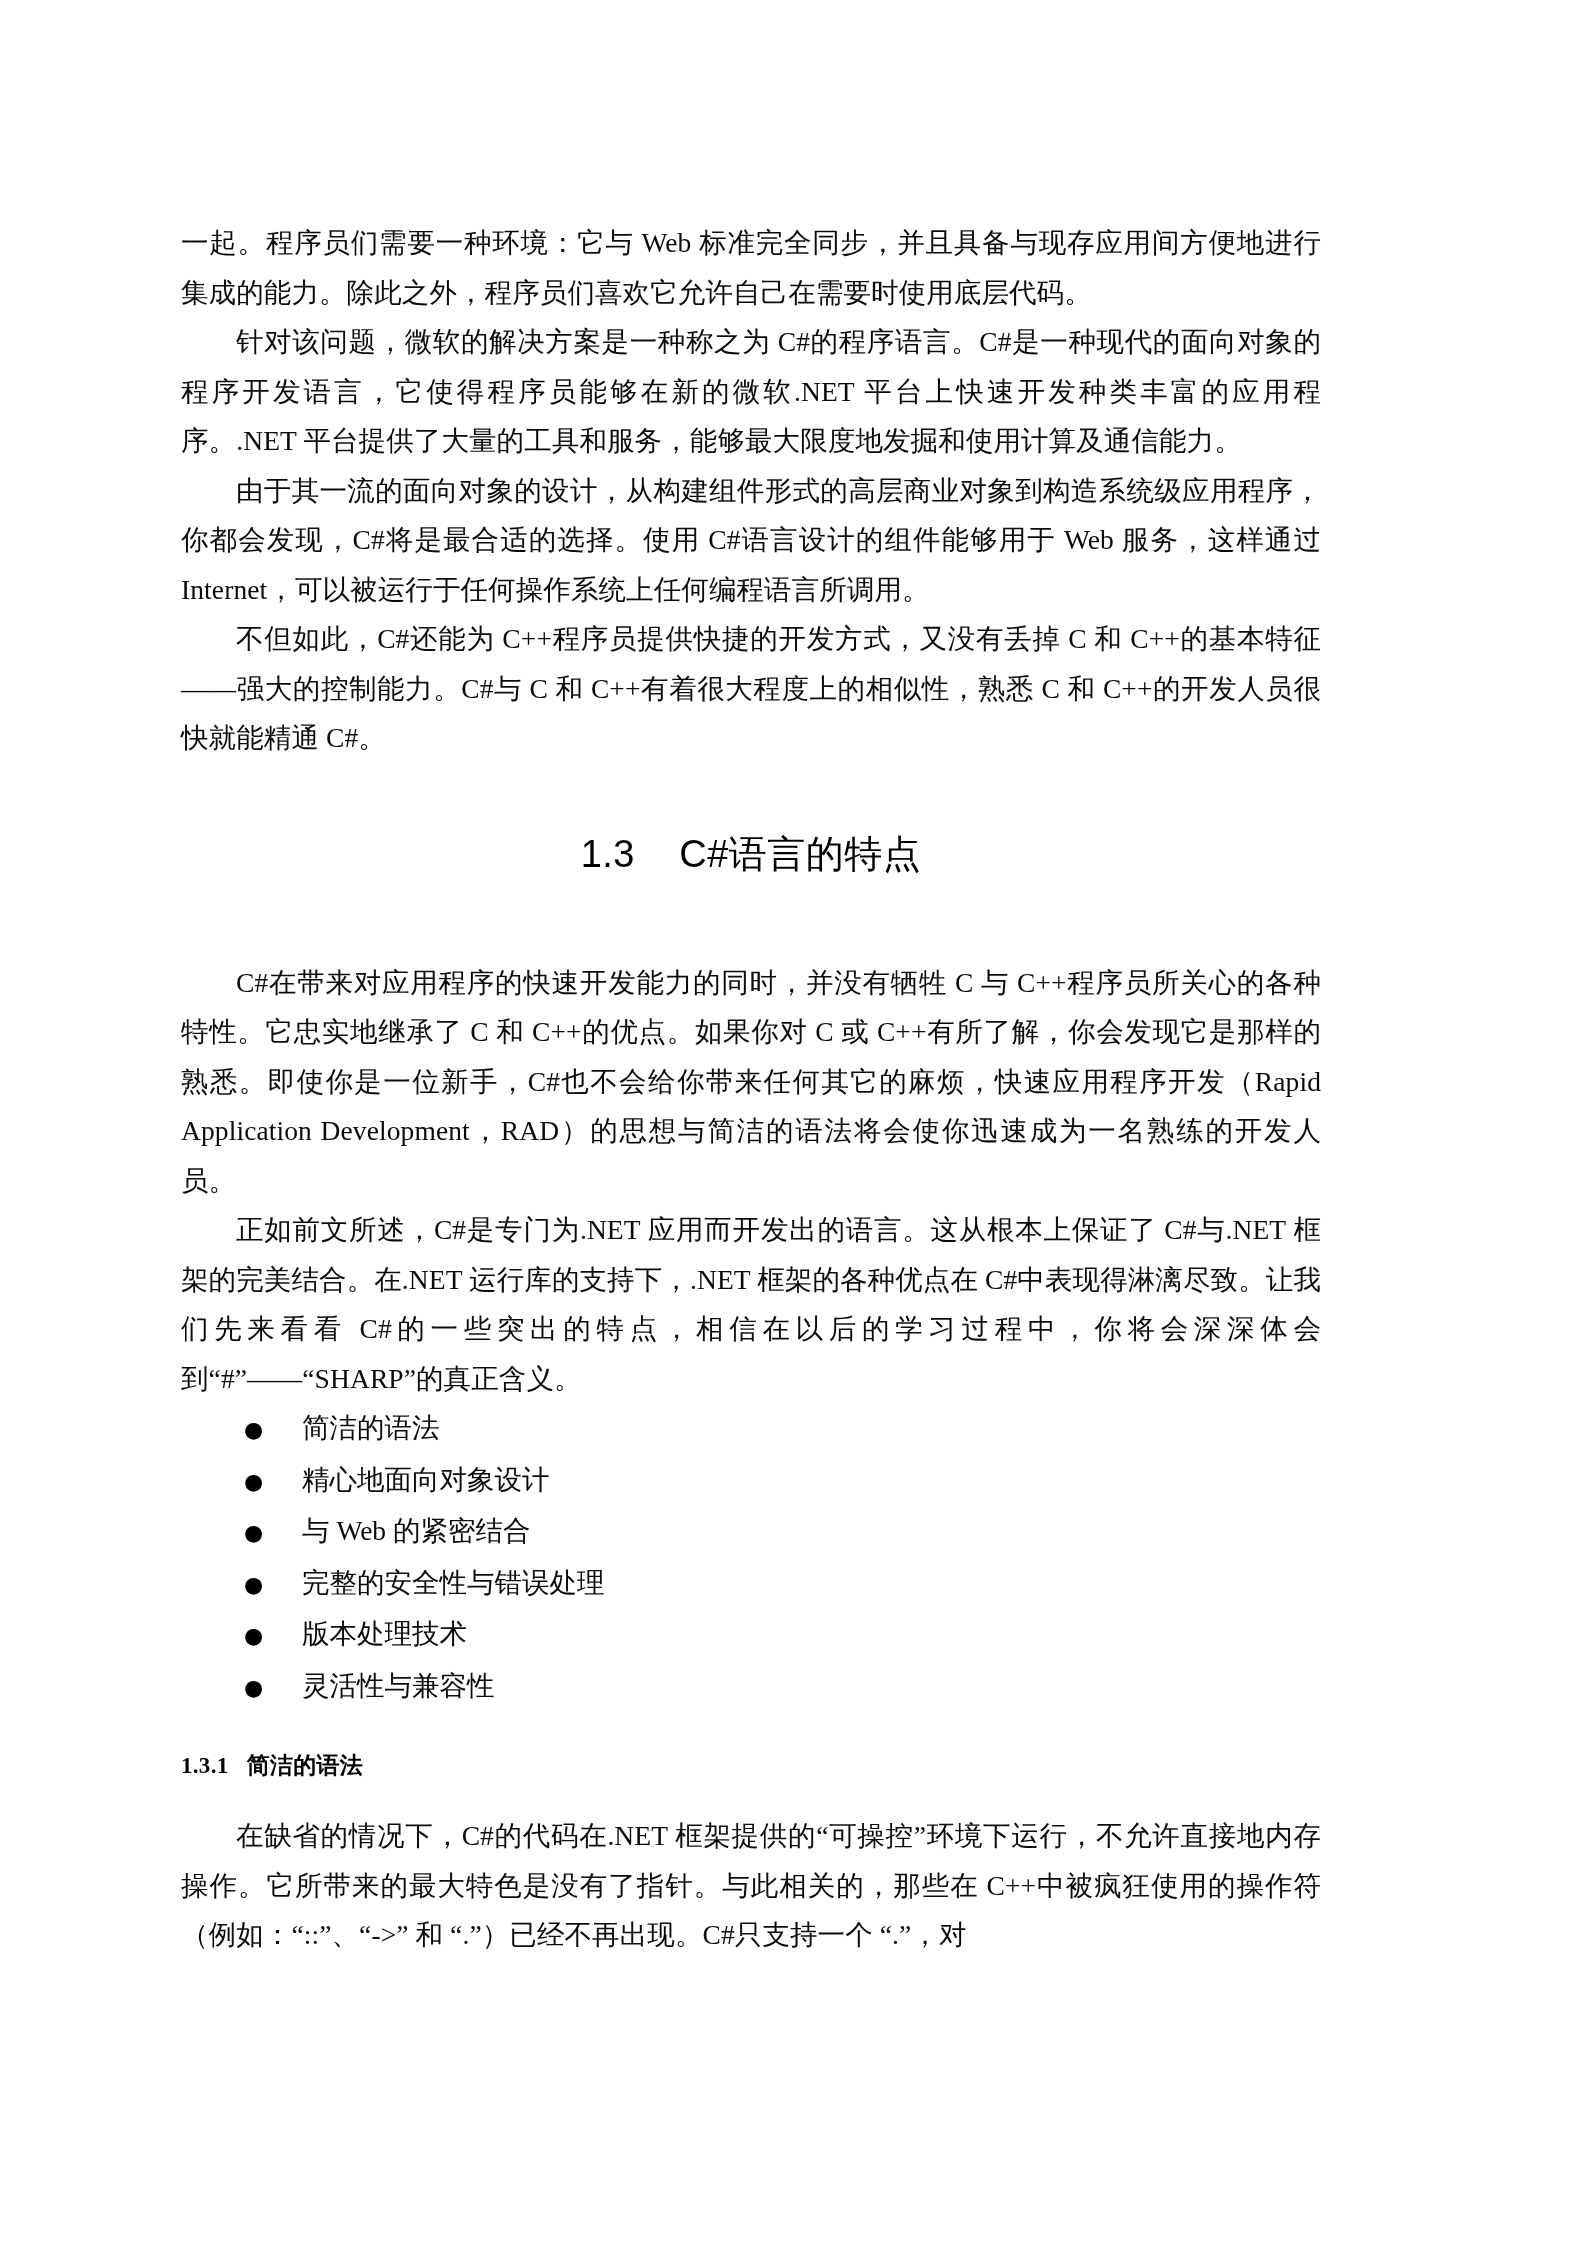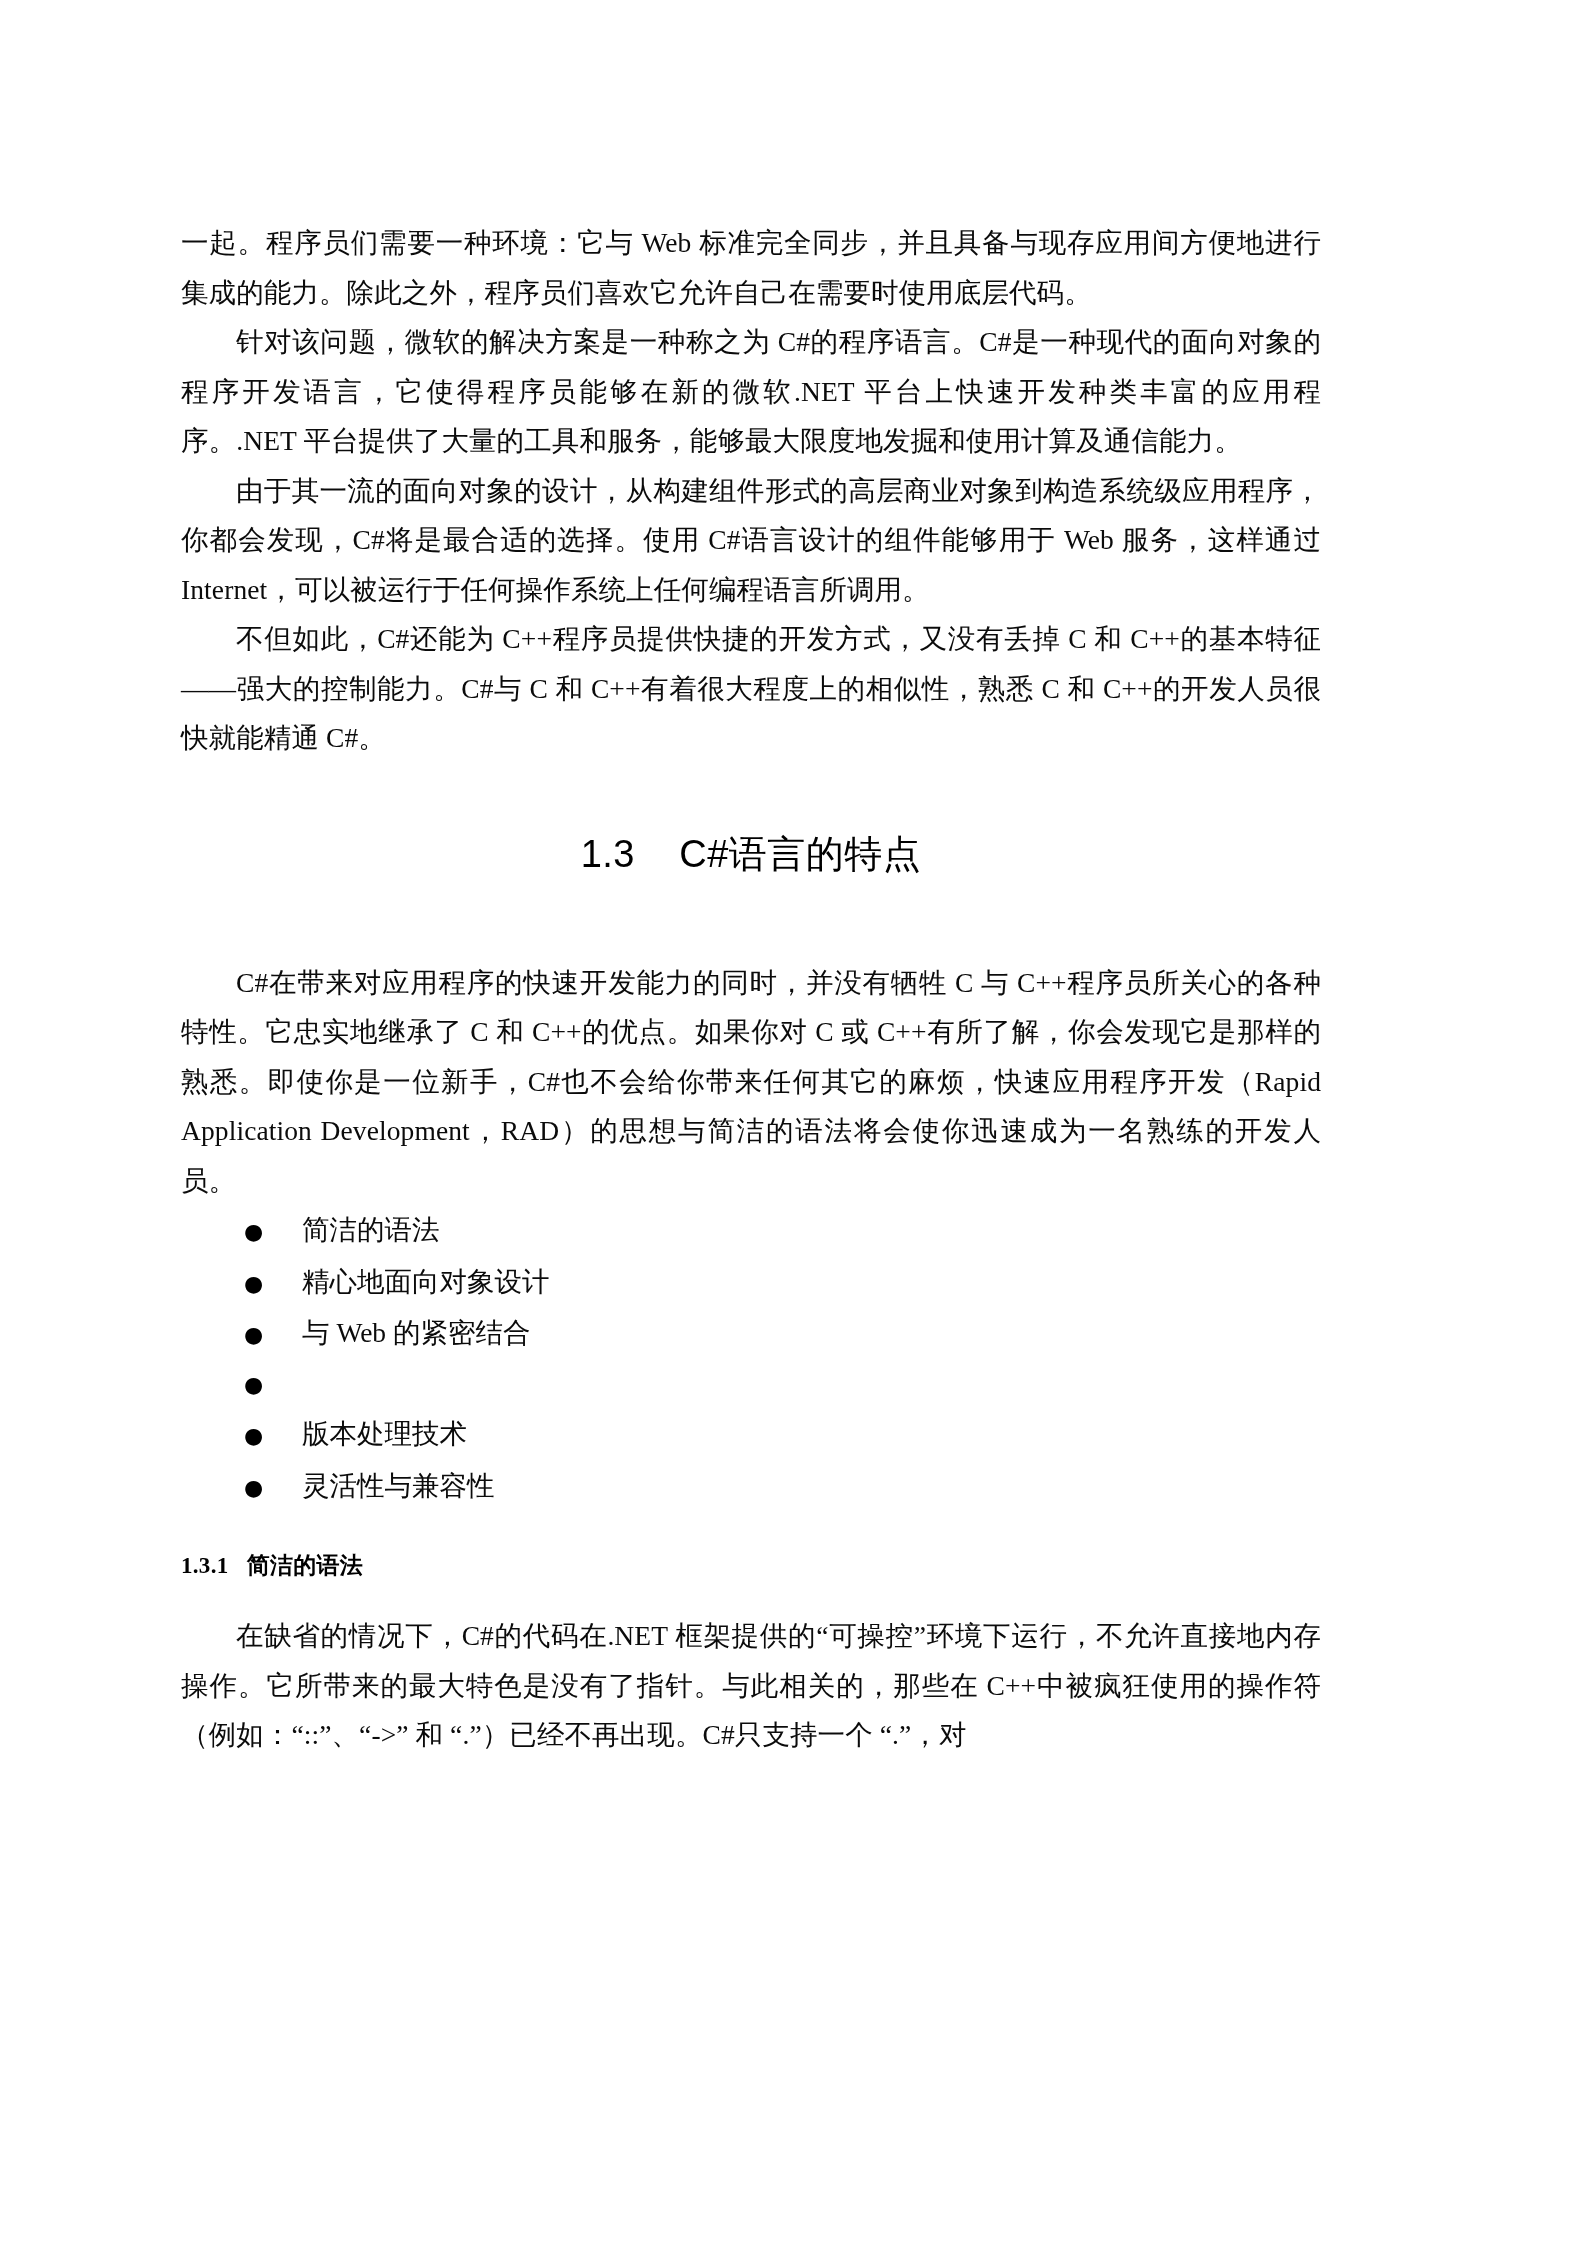--- a/index.html
+++ b/index.html
@@ -120,36 +120,38 @@
     <p class="para indent">不但如此，C#还能为 C++程序员提供快捷的开发方式，又没有丢掉 C 和 C++的基本特征——强大的控制能力。C#与 C 和 C++有着很大程度上的相似性，熟悉 C 和 C++的开发人员很快就能精通 C#。</p>
 
     <div class="h1-spacer-top"></div>
 
     <h1 class="h1">1.3    C#语言的特点</h1>
 
     <div class="h1-spacer-bot"></div>
 
     <p class="para indent">C#在带来对应用程序的快速开发能力的同时，并没有牺牲 C 与 C++程序员所关心的各种特性。它忠实地继承了 C 和 C++的优点。如果你对 C 或 C++有所了解，你会发现它是那样的熟悉。即使你是一位新手，C#也不会给你带来任何其它的麻烦，快速应用程序开发（Rapid Application Development，RAD）的思想与简洁的语法将会使你迅速成为一名熟练的开发人员。</p>
 
+    <p class="para indent">正如前文所述，C#是专门为.NET 应用而开发出的语言。这从根本上保证了 C#与.NET 框架的完美结合。在.NET 运行库的支持下，.NET 框架的各种优点在 C#中表现得淋漓尽致。让我们先来看看 C#的一些突出的特点，相信在以后的学习过程中，你将会深深体会到“#”——“SHARP”的真正含义。</p>
 
     <ul class="bullets">
       <li>
         <span class="bullet-mark">●</span>
         <span class="bullet-text">简洁的语法</span>
       </li>
       <li>
         <span class="bullet-mark">●</span>
         <span class="bullet-text">精心地面向对象设计</span>
       </li>
       <li>
         <span class="bullet-mark">●</span>
         <span class="bullet-text">与 Web 的紧密结合</span>
       </li>
       <li>
         <span class="bullet-mark">●</span>
+        <span class="bullet-text">完整的安全性与错误处理</span>
       </li>
       <li>
         <span class="bullet-mark">●</span>
         <span class="bullet-text">版本处理技术</span>
       </li>
       <li>
         <span class="bullet-mark">●</span>
         <span class="bullet-text">灵活性与兼容性</span>
       </li>
     </ul>

